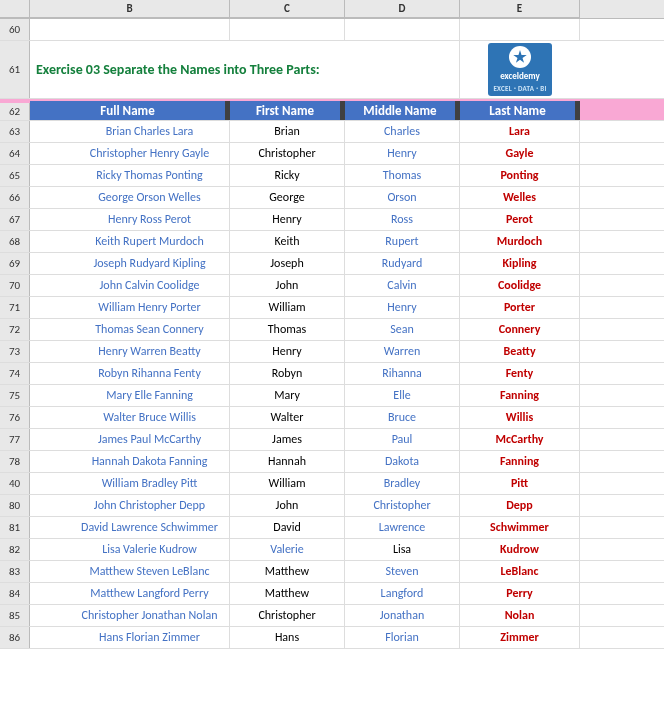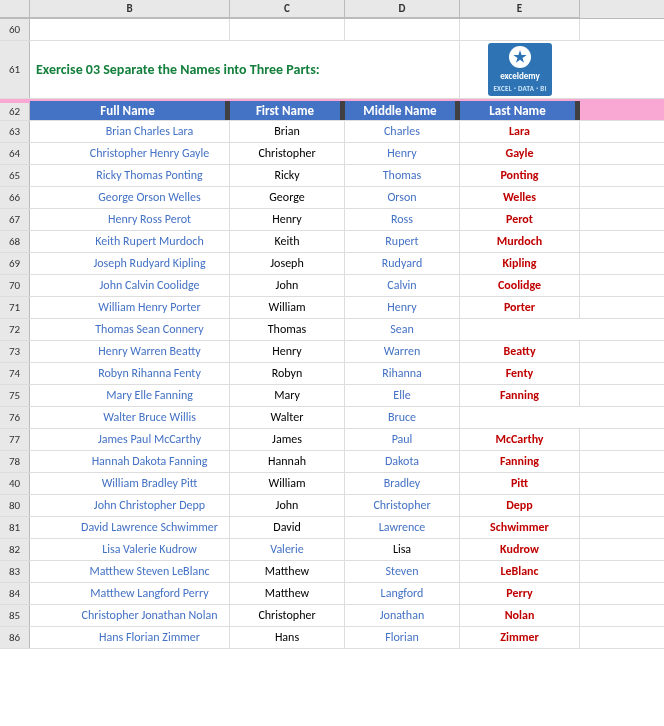--- a/index.html
+++ b/index.html
@@ -353,20 +353,23 @@
     <div class="cell cell-row-num">72</div>
     <div class="cell cell-b">
           <span class="full-name">Thomas Sean Connery</span>
         </div>
     <div class="cell cell-c">
           <span class="first-name">Thomas</span>
         </div>
     <div class="cell cell-d">
           <span class="middle-name">Sean</span>
         </div>
+    <div class="cell cell-e">
+          <span class="last-name">Connery</span>
+        </div>
   </div>
       <div class="spreadsheet-row data-row">
     <div class="cell cell-row-num">73</div>
     <div class="cell cell-b">
           <span class="full-name">Henry Warren Beatty</span>
         </div>
     <div class="cell cell-c">
           <span class="first-name">Henry</span>
         </div>
     <div class="cell cell-d">
@@ -410,20 +413,23 @@
     <div class="cell cell-row-num">76</div>
     <div class="cell cell-b">
           <span class="full-name">Walter Bruce Willis</span>
         </div>
     <div class="cell cell-c">
           <span class="first-name">Walter</span>
         </div>
     <div class="cell cell-d">
           <span class="middle-name">Bruce</span>
         </div>
+    <div class="cell cell-e">
+          <span class="last-name">Willis</span>
+        </div>
   </div>
       <div class="spreadsheet-row data-row">
     <div class="cell cell-row-num">77</div>
     <div class="cell cell-b">
           <span class="full-name">James Paul McCarthy</span>
         </div>
     <div class="cell cell-c">
           <span class="first-name">James</span>
         </div>
     <div class="cell cell-d">

